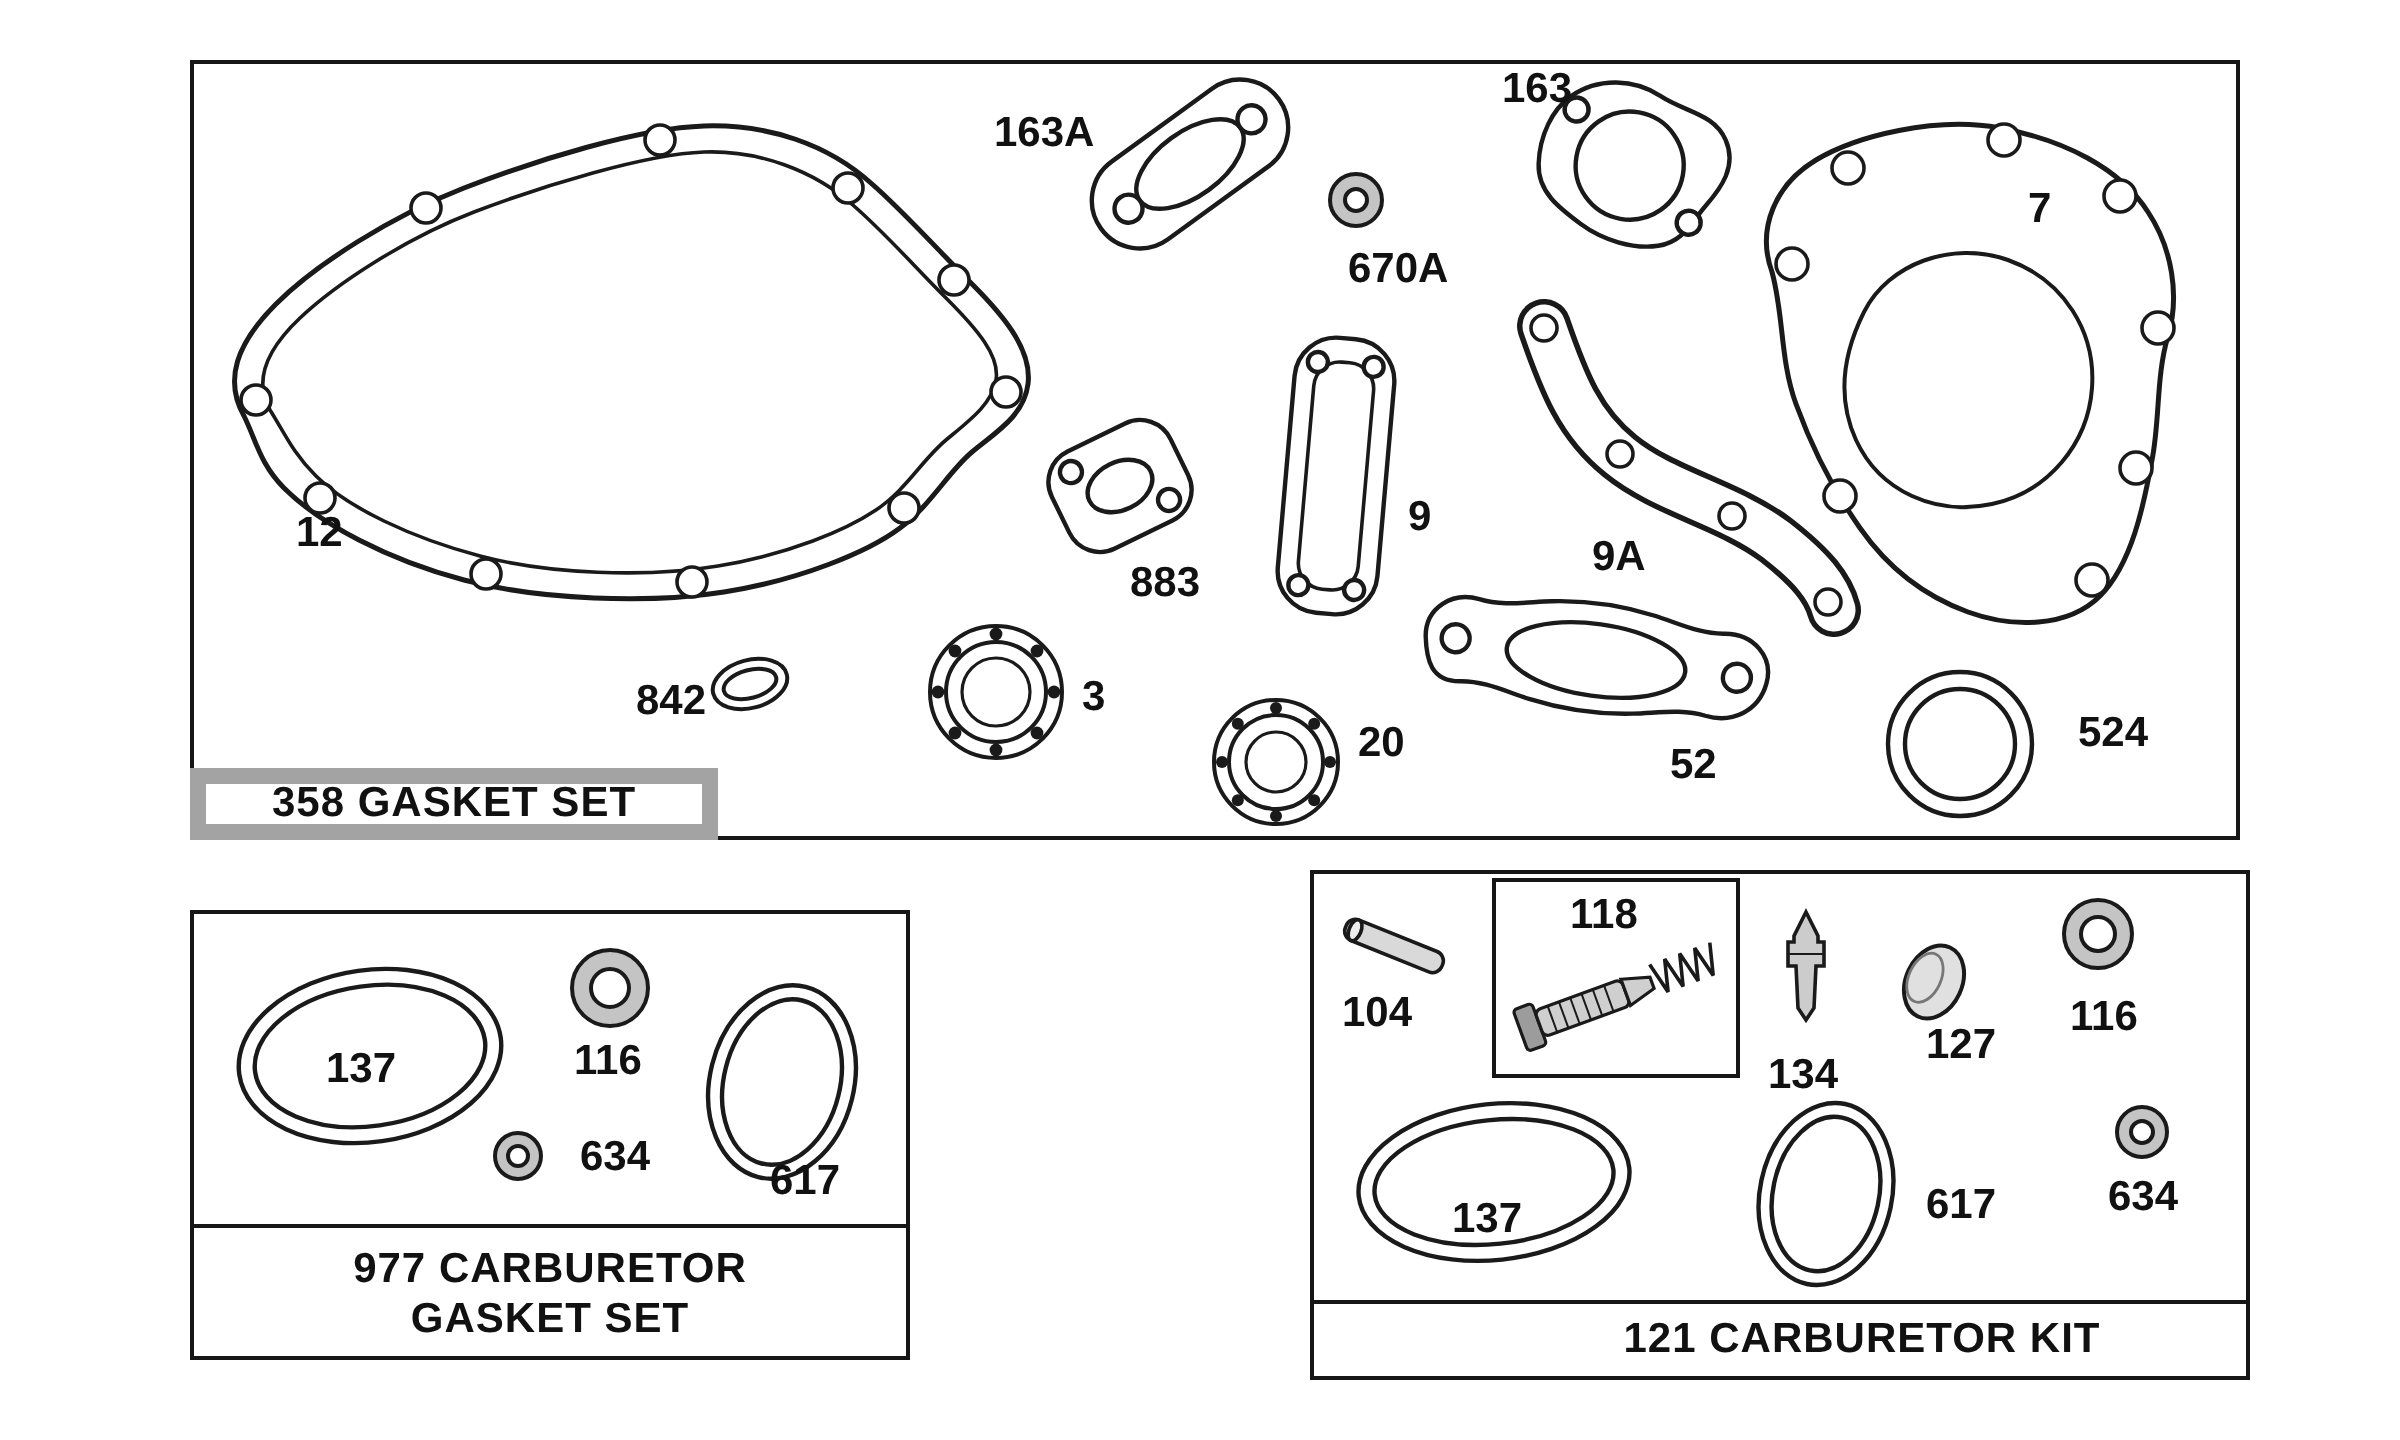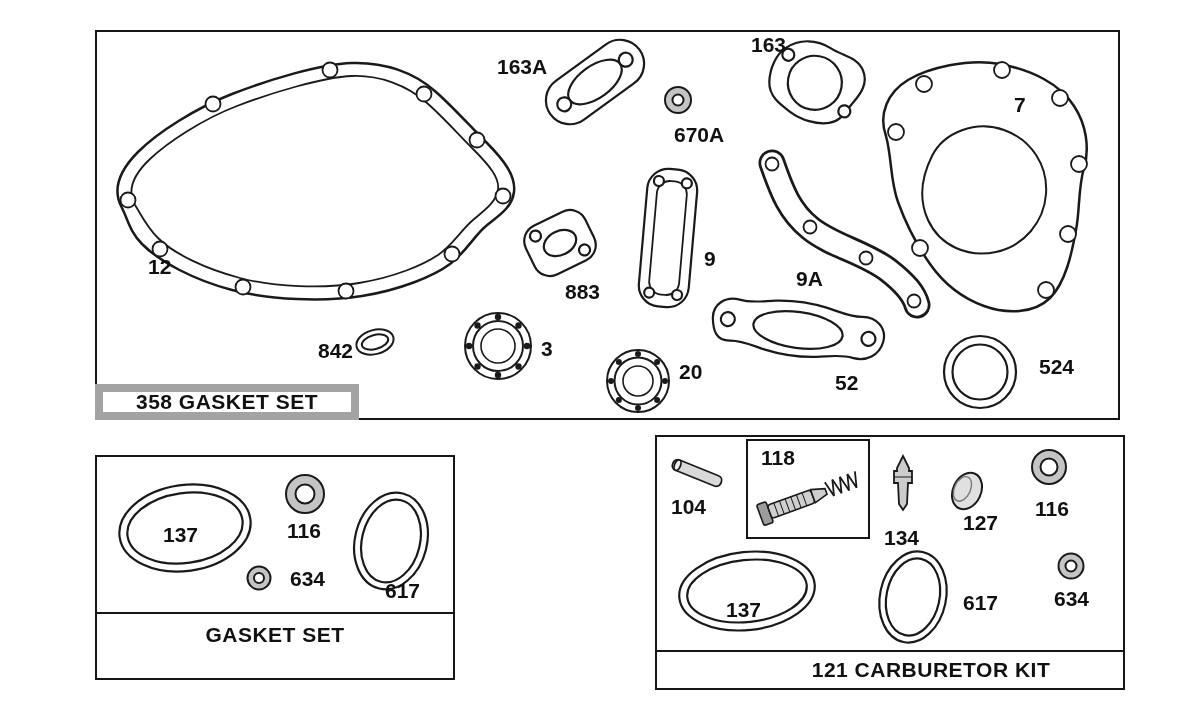--- a/index.html
+++ b/index.html
@@ -224,20 +224,21 @@
       <circle cx="1071" cy="566" r="12.5" fill="#c4c4c4"></circle>
       <circle cx="1071" cy="566" r="5.5" fill="#ffffff"></circle>
     </g>
   </svg>
 
   <div class="labelbox" style="left:95px;top:384px;width:264px;height:36px;">
     <span class="titletext">358 GASKET SET</span>
   </div>
 
   <div class="twoline" style="left:95px;top:622px;width:360px;">
+    <div>977 CARBURETOR</div>
     <div>GASKET SET</div>
   </div>
 
   <div style="position:absolute;left:655px;top:658px;width:552px;text-align:center;">
     <span class="titletext">121 CARBURETOR KIT</span>
   </div>
 
   <div class="plabel" style="left:148px;top:256px;">12</div>
   <div class="plabel" style="left:497px;top:56px;">163A</div>
   <div class="plabel" style="left:674px;top:124px;">670A</div>
@@ -251,21 +252,21 @@
   <div class="plabel" style="left:679px;top:361px;">20</div>
   <div class="plabel" style="left:835px;top:372px;">52</div>
   <div class="plabel" style="left:1039px;top:356px;">524</div>
 
   <div class="plabel" style="left:163px;top:524px;">137</div>
   <div class="plabel" style="left:287px;top:520px;">116</div>
   <div class="plabel" style="left:290px;top:568px;">634</div>
   <div class="plabel" style="left:385px;top:580px;">617</div>
 
   <div class="plabel" style="left:671px;top:496px;">104</div>
-  <div class="plabel" style="left:761px;top:447px;">118</div>
+  <div class="plabel" style="left:785px;top:447px;">118</div>
   <div class="plabel" style="left:884px;top:508px;margin-top:19px;">134</div>
   <div class="plabel" style="left:963px;top:512px;">127</div>
   <div class="plabel" style="left:1035px;top:498px;">116</div>
   <div class="plabel" style="left:726px;top:599px;">137</div>
   <div class="plabel" style="left:963px;top:592px;">617</div>
   <div class="plabel" style="left:1054px;top:588px;">634</div>
 
 </div>
 
 </body></html>

